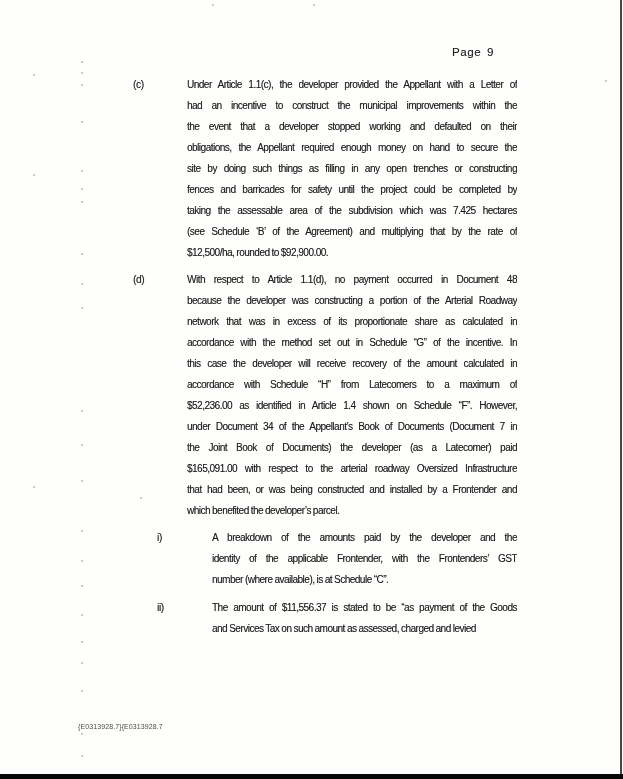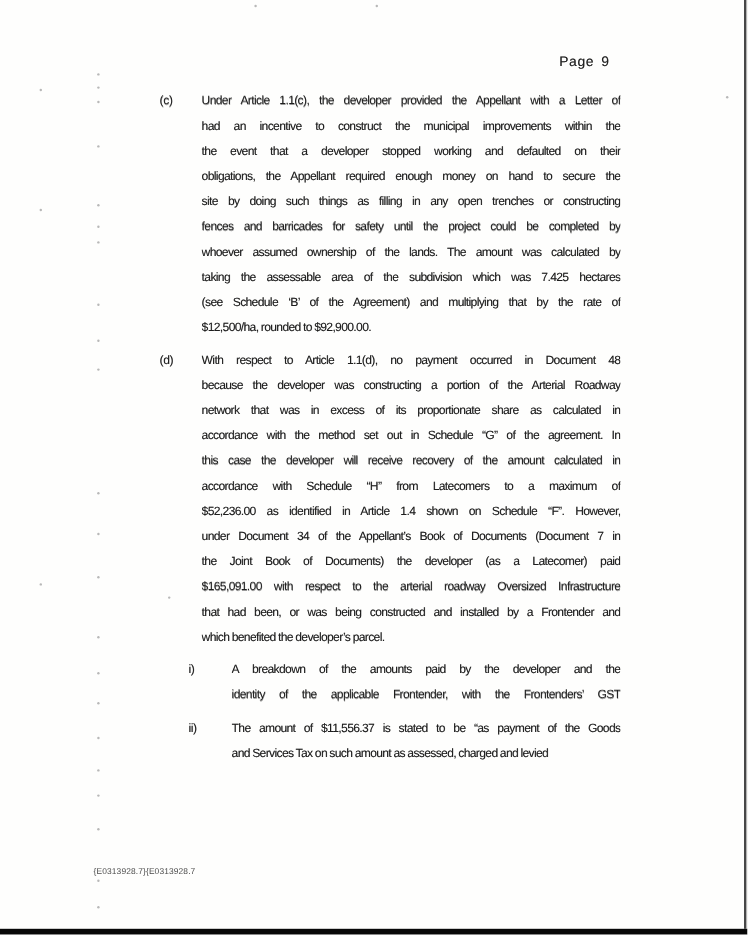--- a/index.html
+++ b/index.html
@@ -5,40 +5,41 @@
   html,body { margin:0; padding:0; background:#e8e8e8; }
   .page {
     position:relative;
     width:623px; height:779px;
     background:#fefefd;
     overflow:hidden;
     font-family:"Liberation Sans", sans-serif;
     color:#1e1e1e;
   }
   .page-number {
-    position:absolute; top:46px; left:408px; width:100px;
+    position:absolute; top:46px; left:394px; width:100px;
     text-align:right;
     font-size:11.5px; letter-spacing:0.6px; word-spacing:2px;
     color:#222;
     text-shadow:0.2px 0.2px 0.3px rgba(30,30,30,0.45);
   }
   .content { position:absolute; left:133px; top:74px; width:384px; }
   .para { position:relative; padding-left:35px; margin-bottom:6px; }
   .sub  { position:relative; margin-left:24px; padding-left:36px; margin-bottom:7px; }
   .plabel {
     position:absolute; left:0; top:0;
     height:21px; line-height:21px; font-size:10px;
     letter-spacing:-0.3px;
     text-shadow:0.2px 0.2px 0.3px rgba(30,30,30,0.45);
   }
   .line {
     height:21px; line-height:21px;
     font-size:10px; letter-spacing:-0.5px; word-spacing:-0.3px;
     text-align:justify; overflow:hidden;
     text-shadow:0.2px 0.2px 0.3px rgba(30,30,30,0.45);
+    margin-left:19px;
   }
   .line.j::after { content:""; display:inline-block; width:100%; height:0; }
   .footer-ref {
     position:absolute; left:78px; top:723px;
     font-size:7px; letter-spacing:0.1px; color:#4a4a4a;
   }
   .bottom-bar { position:absolute; left:0; bottom:0; width:623px; height:5px; background:#070707; }
   .edge-line  { position:absolute; top:0; bottom:5px; right:1px; width:2px; background:#474747; }
   .speck { position:absolute; width:2px; height:2px; background:#b8b8b8; border-radius:50%; }
 </style>
@@ -53,50 +54,50 @@
 
     <div class="para">
       <span class="plabel">(c)</span>
       <div>
           <div class="line j">Under Article 1.1(c), the developer provided the Appellant with a Letter of</div>
           <div class="line j">had an incentive to construct the municipal improvements within the</div>
           <div class="line j">the event that a developer stopped working and defaulted on their</div>
           <div class="line j">obligations, the Appellant required enough money on hand to secure the</div>
           <div class="line j">site by doing such things as filling in any open trenches or constructing</div>
           <div class="line j">fences and barricades for safety until the project could be completed by</div>
-          <div class="line j">whoever assumed ownership of the lands.  The amount was calculated by</div>
           <div class="line j">taking the assessable area of the subdivision which was 7.425 hectares</div>
           <div class="line j">(see Schedule ‘B’ of the Agreement) and multiplying that by the rate of</div>
           <div class="line">$12,500/ha, rounded to $92,900.00.</div>
         </div>
     </div>
 
     <div class="para">
       <span class="plabel">(d)</span>
       <div>
           <div class="line j">With respect to Article 1.1(d), no payment occurred in Document 48</div>
           <div class="line j">because the developer was constructing a portion of the Arterial Roadway</div>
           <div class="line j">network that was in excess of its proportionate share as calculated in</div>
-          <div class="line j">accordance with the method set out in Schedule “G” of the agreement.  In</div>
+          <div class="line j">accordance with the method set out in Schedule “G” of the incentive.  In</div>
           <div class="line j">this case the developer will receive recovery of the amount calculated in</div>
           <div class="line j">accordance with Schedule “H” from Latecomers to a maximum of</div>
           <div class="line j">$52,236.00 as identified in Article 1.4 shown on Schedule “F”.  However,</div>
           <div class="line j">under Document 34 of the Appellant’s Book of Documents (Document 7 in</div>
           <div class="line j">the Joint Book of Documents) the developer (as a Latecomer) paid</div>
           <div class="line j">$165,091.00 with respect to the arterial roadway Oversized Infrastructure</div>
           <div class="line j">that had been, or was being constructed and installed by a Frontender and</div>
           <div class="line">which benefited the developer’s parcel.</div>
         </div>
     </div>
 
     <div class="sub">
       <span class="plabel">i)</span>
       <div>
           <div class="line j">A breakdown of the amounts paid by the developer and the</div>
           <div class="line j">identity of the applicable Frontender, with the Frontenders’ GST</div>
+          <div class="line">number (where available), is at Schedule “C”.</div>
         </div>
     </div>
 
     <div class="sub">
       <span class="plabel">ii)</span>
       <div>
           <div class="line j">The amount of $11,556.37 is stated to be “as payment of the Goods</div>
           <div class="line">and Services Tax on such amount as assessed, charged and levied</div>
         </div>
     </div>

